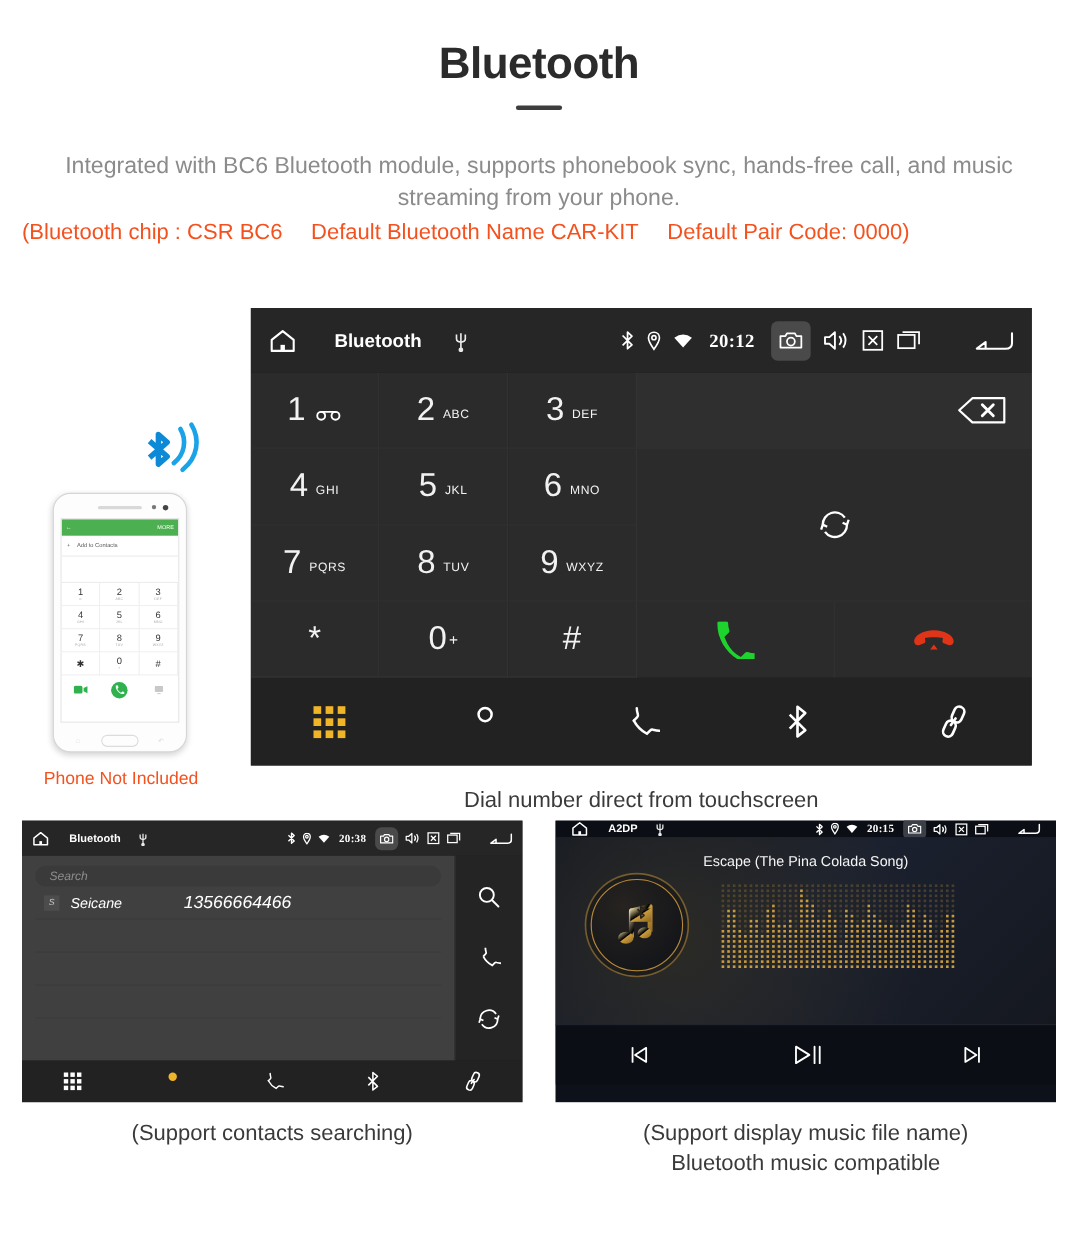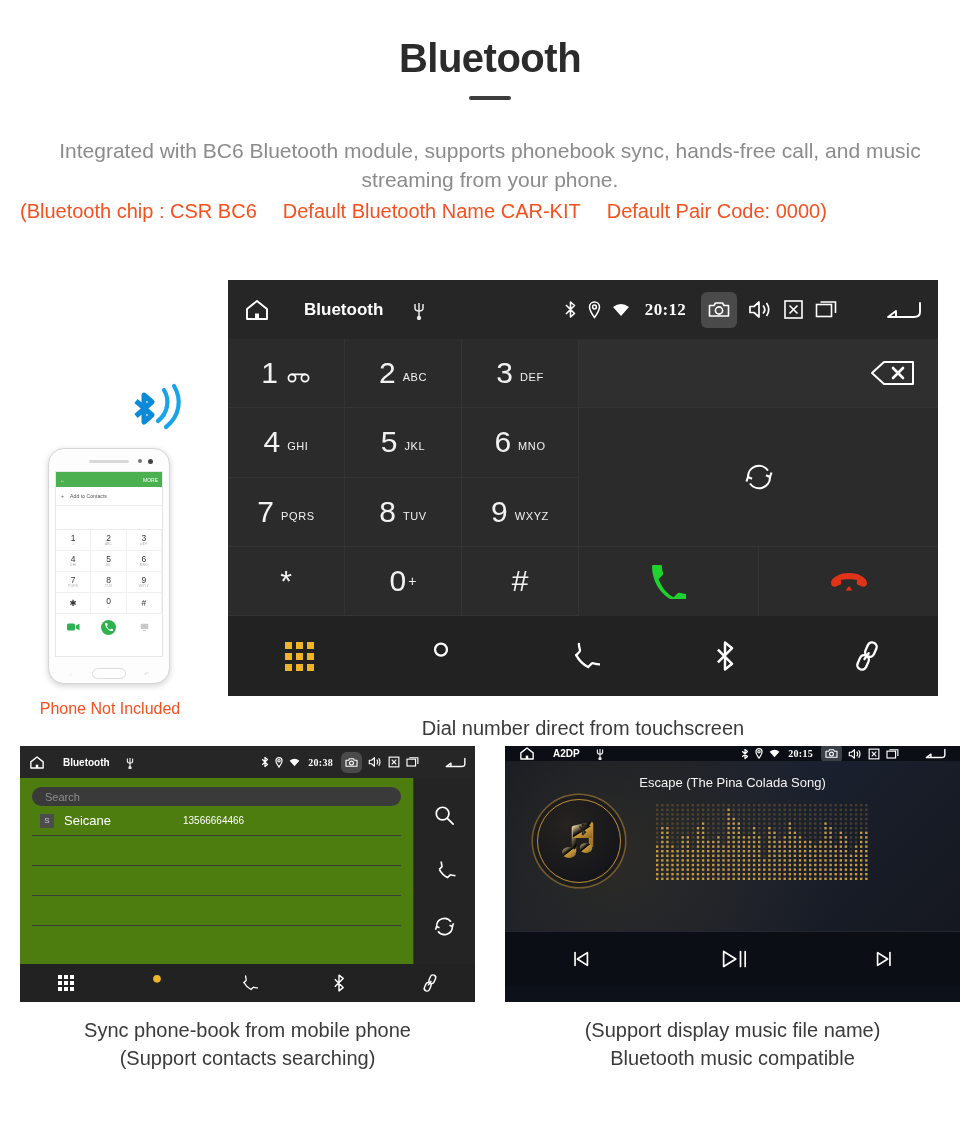--- a/index.html
+++ b/index.html
@@ -126,36 +126,36 @@
 
   
   #pb-unit { left:20px; top:746px; width:455px; height:256px; }
   #pb-unit .statusbar { height:32px; padding:0 9px; }
   #pb-unit .home { margin-right:18px; }
   #pb-unit .sb-title { font-size:10px; margin-right:16px; }
   #pb-unit .sb-right { gap:6px; }
   #pb-unit .sb-time { font-size:10px; margin:0 2px; }
   #pb-unit .sb-cam { width:21px; height:21px; }
   .pb-body { display:flex; height:186px; }
-  .pb-list { flex:1; background:#4d7c0f; padding:9px 12px 0 12px; }
+  .pb-list { flex:1; background:#404040; padding:9px 12px 0 12px;font-style:italic; }
   .pb-search {
     height:19px; background:#3a3a3a; border-radius:10px;
     display:flex; align-items:center; padding-left:13px;
     color:#8d8d8d; font-size:11px;
   }
   .pb-row {
     height:30px; display:flex; align-items:center;
     border-bottom:1px solid #3a3a3a; padding-left:8px; color:#fff;
   }
   .pb-badge {
     width:14px; height:14px; background:#4c4c4c; color:#ccc; font-size:8px;
     display:flex; align-items:center; justify-content:center; margin-right:10px;
   }
   .pb-name { font-size:13px; }
-  .pb-num { font-size:10px; margin-left:72px; }
+  .pb-num { font-size:16px; margin-left:56px; }
   .pb-empty { height:30px; border-bottom:1px solid #3a3a3a; }
   .pb-side {
     width:62px; background:#242424; border-left:1px solid #3a3a3a;
     display:flex; flex-direction:column; align-items:center; justify-content:space-around;
     padding:10px 0;
   }
   #pb-unit .navbar { height:38px; }
 
   
   #mu-unit { left:505px; top:746px; width:455px; height:256px; background:#0d1119; }
@@ -670,21 +670,20 @@
             <svg width="20" height="20" viewBox="0 0 24 24" fill="none" stroke="#ffffff" stroke-width="1.7" stroke-linejoin="round">
               <rect x="11.5" y="2.2" width="6.5" height="10.5" rx="3.2" transform="rotate(24 14.7 7.5)"></rect>
               <rect x="6" y="11.3" width="6.5" height="10.5" rx="3.2" transform="rotate(24 9.3 16.5)"></rect>
               <path d="M13.2 10 L10.2 14.2" stroke-linecap="round"></path>
             </svg>
           </span>
         </div>
       </div>
   </div>
   <div class="cap" style="left:20px; top:1016px; width:455px;">
-    <div>Sync phone-book from mobile phone</div>
     <div>(Support contacts searching)</div>
   </div>
 
   <div class="unit" id="mu-unit">
     <div class="statusbar">
       <div class="sb-left">
         <span class="sb-icon home">
           <svg width="16" height="15" viewBox="0 0 26 24" fill="none" stroke="#fff" stroke-width="2.2" stroke-linejoin="round">
               <path d="M3 11 L13 3 L23 11 L23 21 L3 21 Z"></path>
               <rect x="11" y="15.5" width="4" height="5.5" fill="#fff" stroke="none"></rect>

